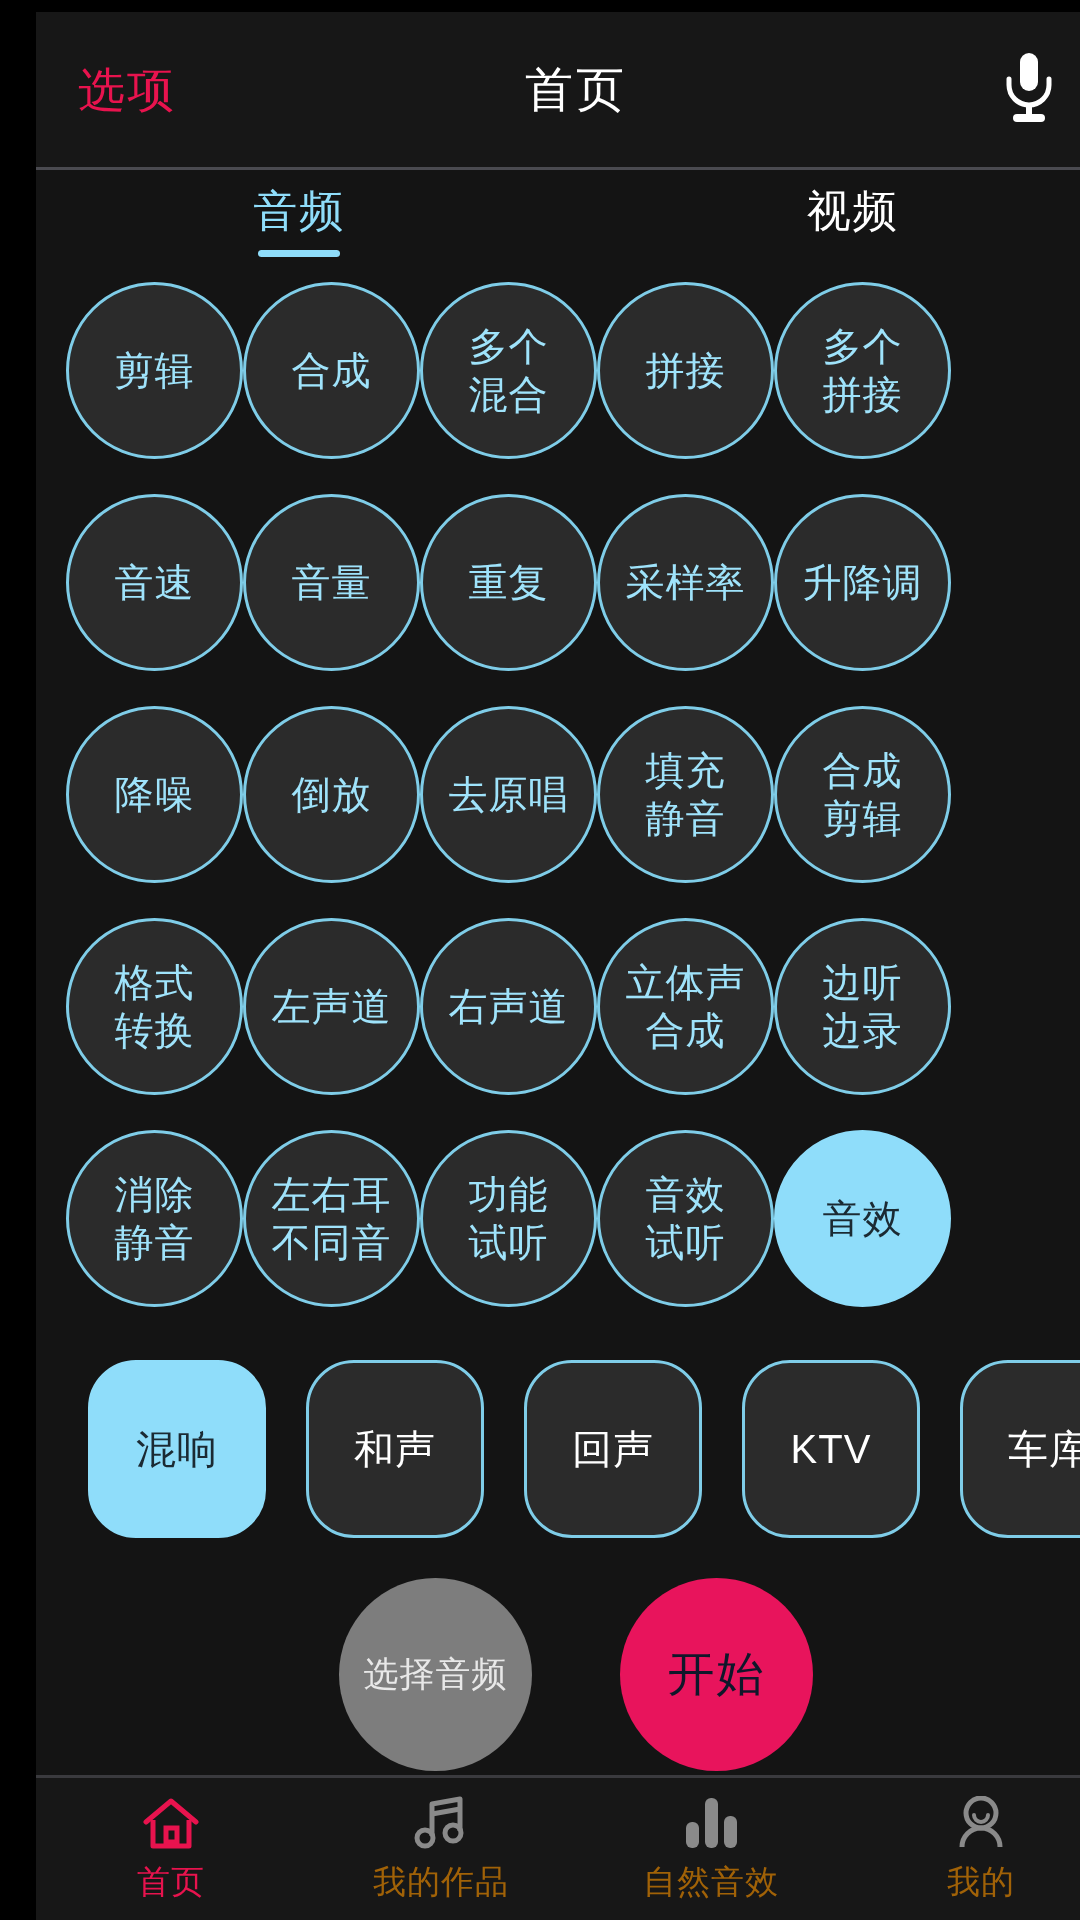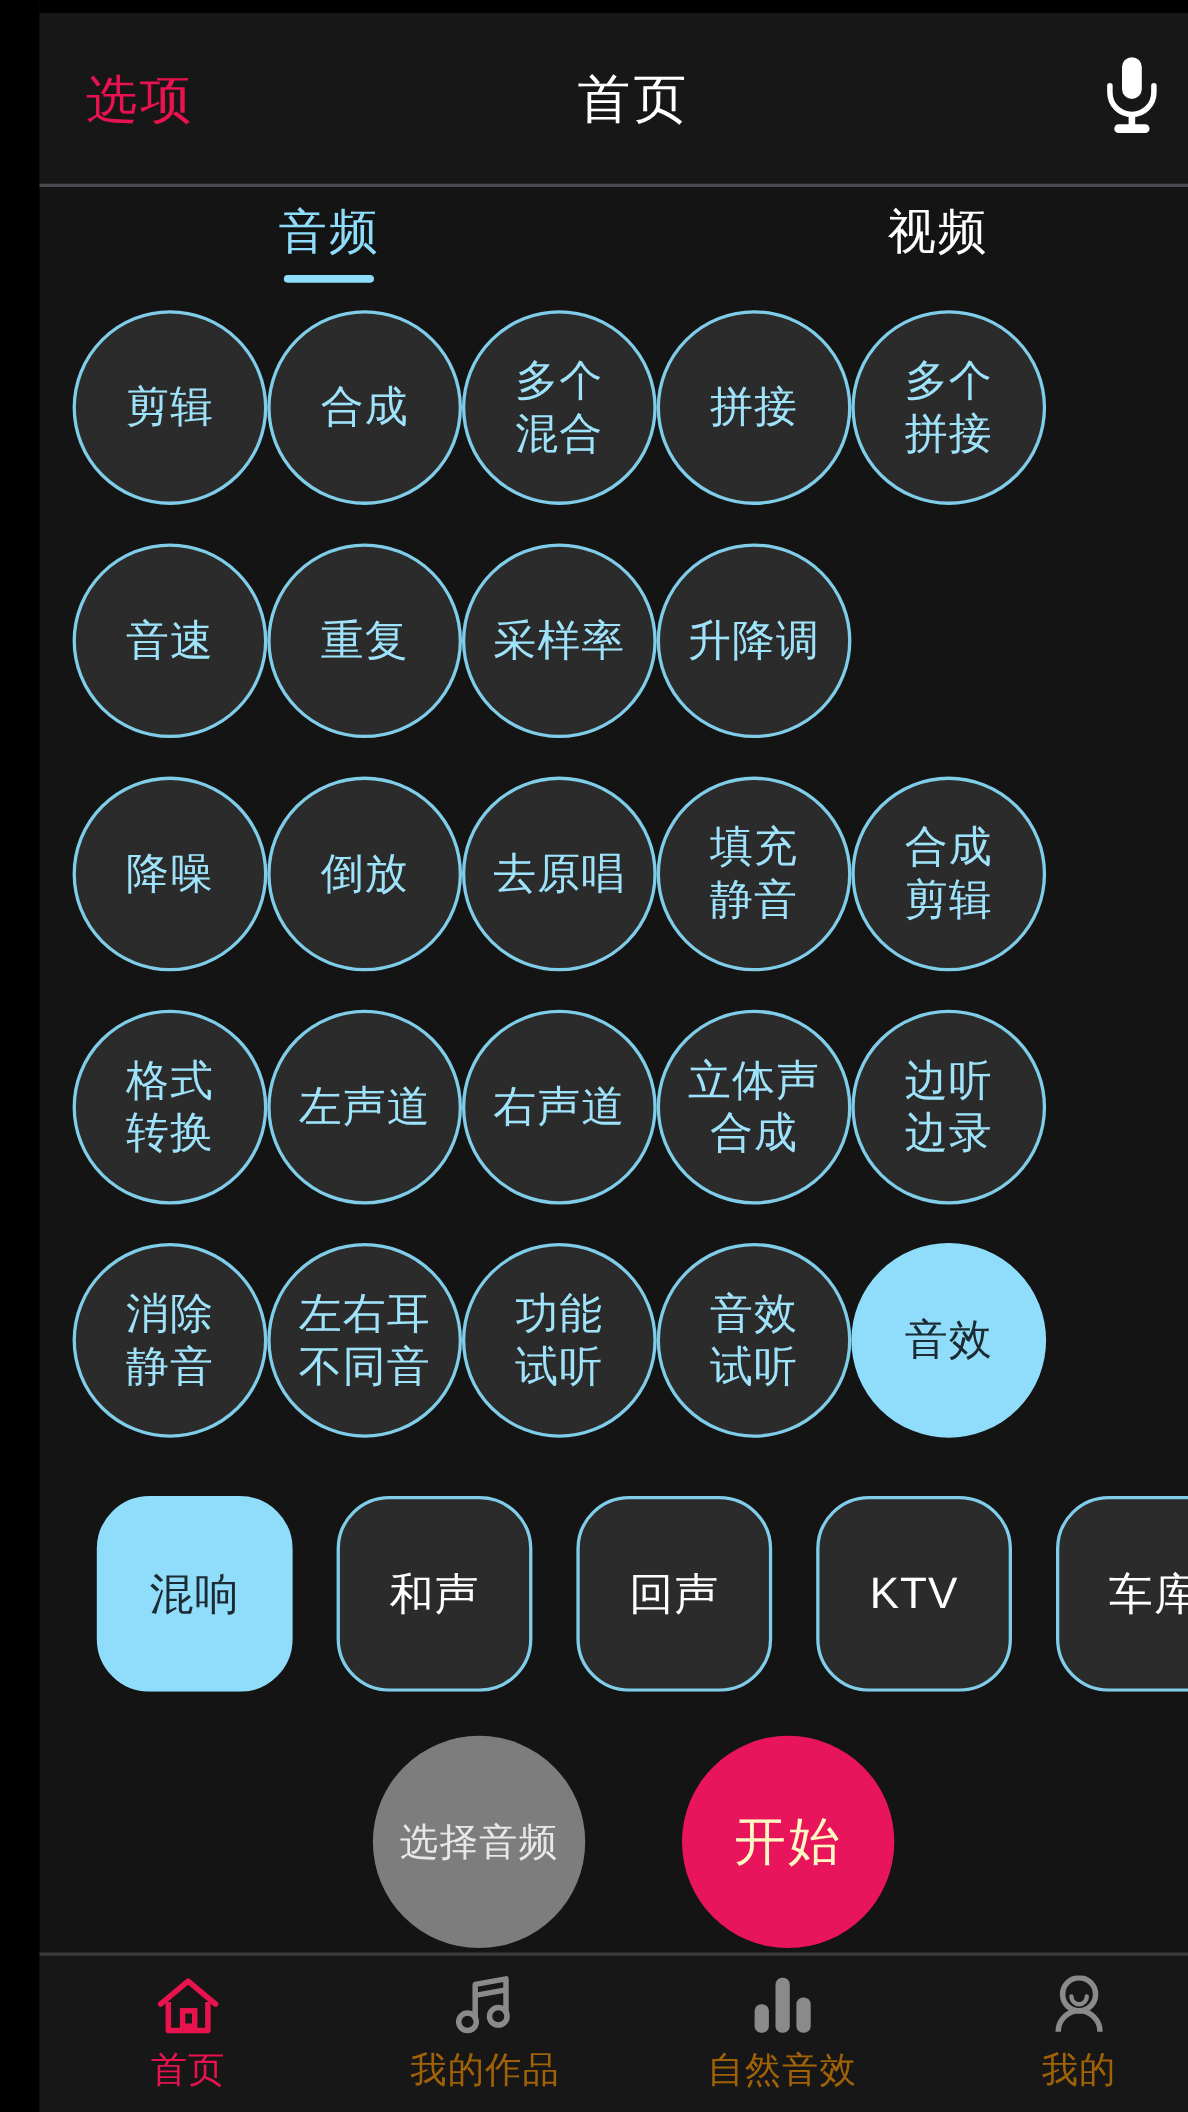--- a/index.html
+++ b/index.html
@@ -184,21 +184,21 @@
   }
   .action-pick { background: #7d7d7d; }
   .action-pick .action-label {
     font-size: 35px;
     color: #e8e8e8;
     letter-spacing: 1px;
   }
   .action-start { background: #E8145C; }
   .action-start .action-label {
     font-size: 47px;
-    color: #fef9c3;
+    color: #0f172a;
     letter-spacing: 2px;
   }
 
   
   .bottom-nav {
     flex: 0 0 auto;
     height: 145px;
     border-top: 3px solid #3a3a3e;
     background: #171717;
     display: flex;
@@ -278,20 +278,23 @@
         <span class="circle-label">多个
 拼接</span>
       </div>
     </div>
 
     <div class="grid-row">
       <div class="circle">
         <span class="circle-label">音速</span>
       </div>
       <div class="circle">
+        <span class="circle-label">音量</span>
+      </div>
+      <div class="circle">
         <span class="circle-label">重复</span>
       </div>
       <div class="circle">
         <span class="circle-label">采样率</span>
       </div>
       <div class="circle">
         <span class="circle-label">升降调</span>
       </div>
     </div>
 

